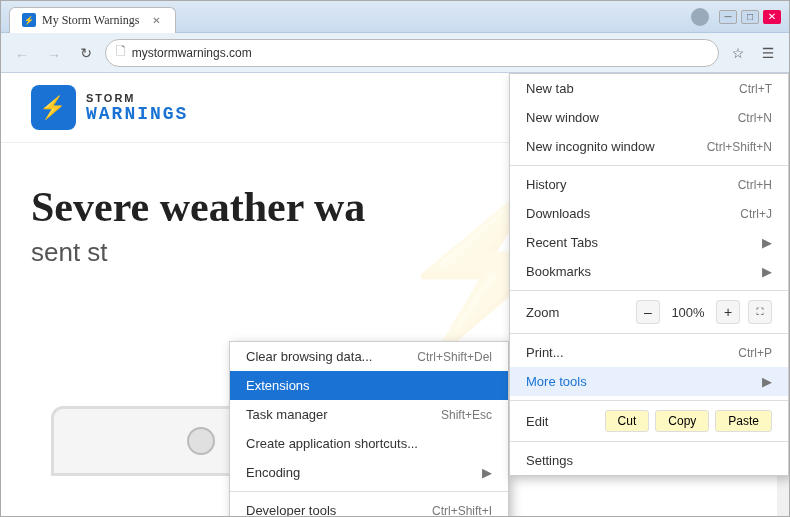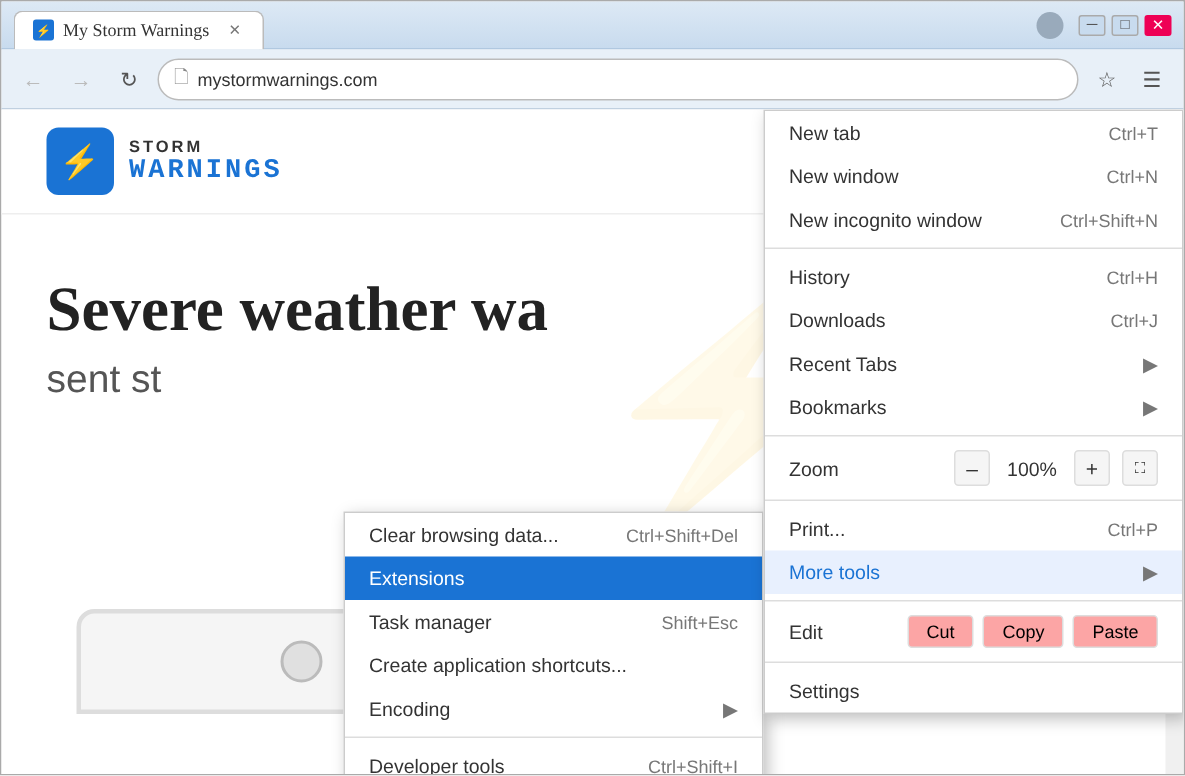--- a/index.html
+++ b/index.html
@@ -131,21 +131,21 @@
     .zoom-pct { font-size: 13px; color: #333; min-width: 40px; text-align: center; }
     .zoom-expand { width: 24px; height: 24px; border: 1px solid #ddd; border-radius: 3px; background: #f5f5f5; cursor: pointer; display: flex; align-items: center; justify-content: center; font-size: 10px; }
 
     .edit-row {
       display: flex;
       align-items: center;
       padding: 5px 16px;
       gap: 6px;
     }
     .edit-label { flex: 1; }
-    .edit-btn { padding: 3px 12px; border: 1px solid #ddd; border-radius: 3px; background: #fca5a5; cursor: pointer; font-size: 12px; }
+    .edit-btn { padding: 3px 12px; border: 1px solid #ddd; border-radius: 3px; background: #fef9c3; cursor: pointer; font-size: 12px; }
 
     
     .sub-menu {
       position: absolute;
       top: 268px;
       right: 280px;
       width: 280px;
       background: #fff;
       border: 1px solid #ccc;
       box-shadow: 3px 3px 10px rgba(0,0,0,0.25);

